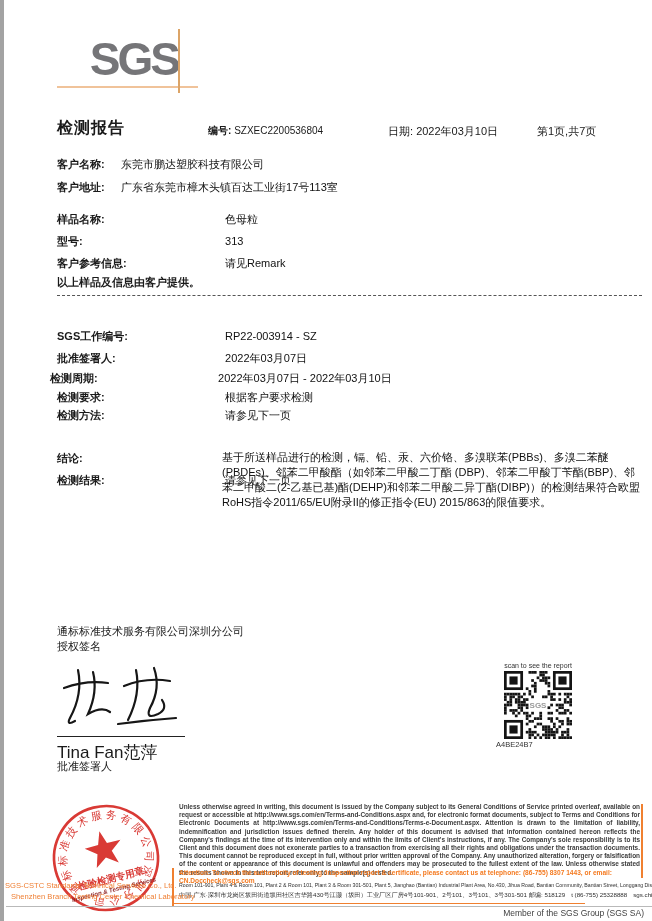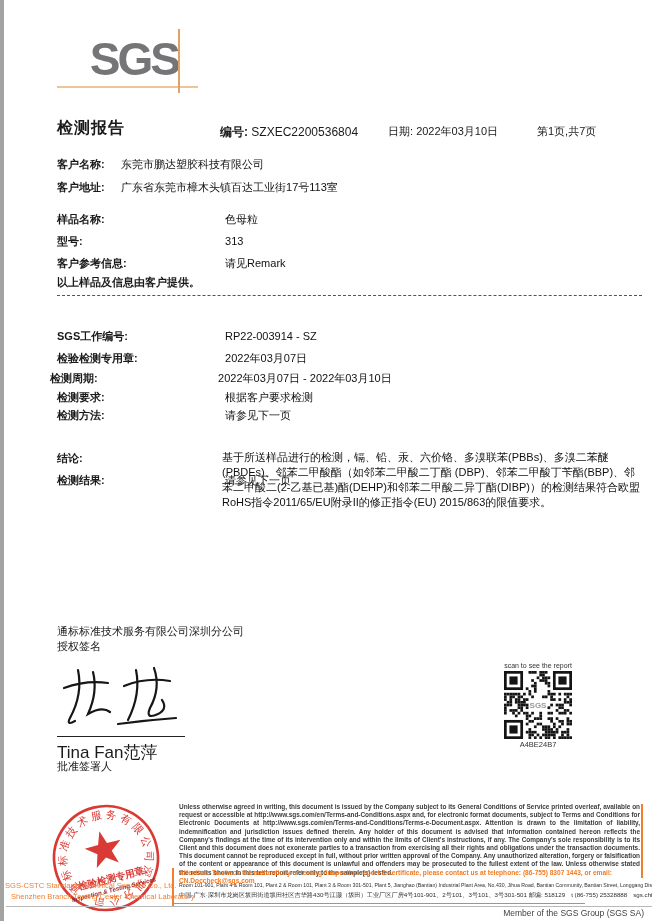--- a/index.html
+++ b/index.html
@@ -10,21 +10,21 @@
 
   
   .logo-text { position:absolute; left:86px; top:34px; width:92px; text-align:right;
     font-size:46px; font-weight:bold; letter-spacing:-3px; color:#757578;
     font-stretch:condensed; line-height:50px; }
   .logo-hline { position:absolute; left:57px; top:86px; width:141px; height:2px; background:#f0c39a; }
   .logo-vline { position:absolute; left:178px; top:29px; width:2px; height:64px; background:#dca467; }
 
   
   .doc-title { position:absolute; left:57px; top:118px; font-size:16px; font-weight:bold; letter-spacing:1px; }
-  .hdr-no    { position:absolute; left:220px; top:124px; font-size:12px; }
+  .hdr-no    { position:absolute; left:208px; top:124px; font-size:10px; }
   .hdr-date  { position:absolute; left:388px; top:124px; font-size:11px; }
   .hdr-page  { position:absolute; left:537px; top:124px; font-size:11px; }
 
   .row { position:absolute; font-size:11px; white-space:nowrap; }
   .lbl { font-weight:bold; }
   .val { font-weight:normal; color:#111; }
 
   .dashline { position:absolute; left:57px; top:295px; width:585px; border-top:1.3px dashed #555; }
 
   .conclusion { position:absolute; left:222px; top:450px; width:420px; font-size:11px;
@@ -32,21 +32,21 @@
 
   .sig-company { position:absolute; left:57px; top:624px; font-size:11px; }
   .sig-auth    { position:absolute; left:57px; top:639px; font-size:11px; }
   .sig-img     { position:absolute; left:58px; top:662px; }
   .sig-line    { position:absolute; left:57px; top:736px; width:128px; border-top:1.6px solid #222; }
   .sig-name    { position:absolute; left:57px; top:741px; font-size:17px; }
   .sig-role    { position:absolute; left:57px; top:759px; font-size:11px; }
 
   .qr-caption { position:absolute; left:496px; top:662px; width:84px; text-align:center; font-size:7px; color:#333; }
   .qr-box     { position:absolute; left:504px; top:671px; width:68px; height:68px; }
-  .qr-code-id { position:absolute; left:496px; top:740px; width:84px; text-align:center; font-size:7.5px; color:#333; }
+  .qr-code-id { position:absolute; left:496px; top:740px; width:84px; text-align:left; font-size:7.5px; color:#333; }
 
   
   .stamp { position:absolute; left:50px; top:802px; width:112px; height:112px; transform:rotate(-14deg); }
   .ftr-co1 { position:absolute; left:5px;  top:881px; font-size:7.6px; color:#ef7f33; white-space:nowrap; z-index:5; }
   .ftr-co2 { position:absolute; left:11px; top:892px; font-size:7.6px; color:#ef7f33; white-space:nowrap; z-index:5; }
 
   .disclaimer { position:absolute; left:179px; top:803px; width:461px; font-size:6.45px;
     line-height:8.2px; color:#3c3c3c; text-align:justify; font-weight:bold; }
   .attention  { position:absolute; left:179px; top:869px; width:461px; font-size:6.6px;
     line-height:7.6px; color:#f47a20; font-weight:bold; }
@@ -100,21 +100,21 @@
   </div>
   <div class="row lbl" style="left:57px; top:275px;">以上样品及信息由客户提供。</div>
 
   <div class="dashline"></div>
 
   <div class="row" style="left:57px; top:329px;">
     <span class="lbl" style="display:inline-block;width:165px;">SGS工作编号:</span>
     <span class="val">RP22-003914 - SZ</span>
   </div>
   <div class="row" style="left:57px; top:351px;">
-    <span class="lbl" style="display:inline-block;width:165px;">检验检测专用章:</span>
+    <span class="lbl" style="display:inline-block;width:165px;">批准签署人:</span>
     <span class="val">2022年03月07日</span>
   </div>
   <div class="row" style="left:50px; top:371px;">
     <span class="lbl" style="display:inline-block;width:165px;">检测周期:</span>
     <span class="val">2022年03月07日 - 2022年03月10日</span>
   </div>
   <div class="row" style="left:57px; top:408px;">
     <span class="lbl" style="display:inline-block;width:165px;">检测方法:</span>
     <span class="val">请参见下一页</span>
   </div>

